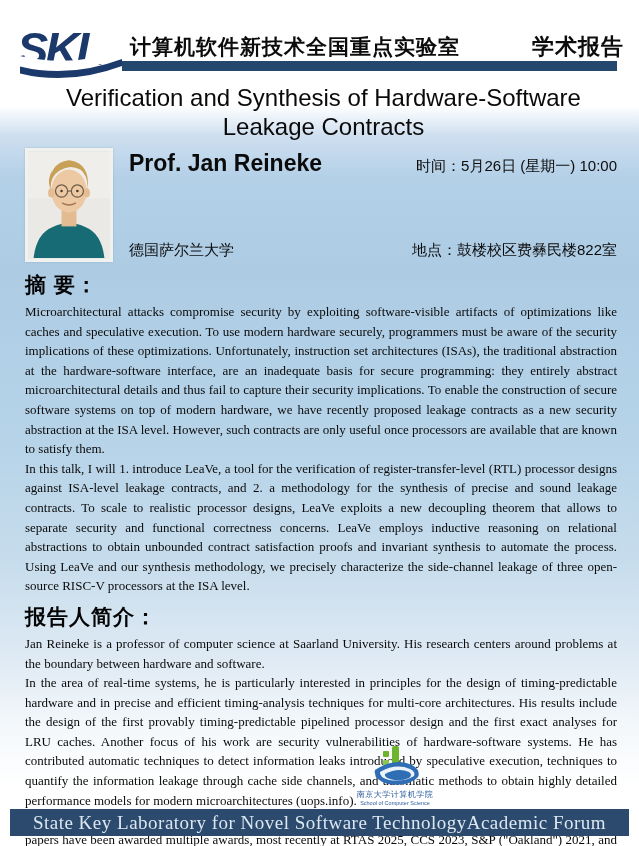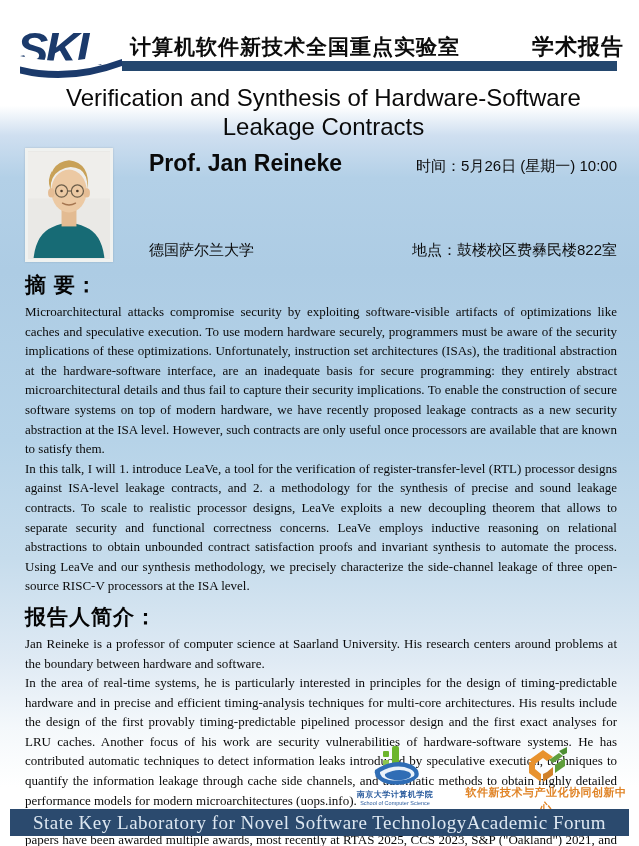--- a/index.html
+++ b/index.html
@@ -53,21 +53,21 @@
 
   .speaker-row { display: flex; min-height: 114px; }
   .speaker-photo {
     width: 88px; height: 114px; flex: 0 0 88px;
     border: 3px solid #f0f2f0; background: #e9e9e7;
     box-shadow: 0 0 2px rgba(0,0,0,.15);
   }
   .speaker-photo svg { display: block; width: 100%; height: 100%; }
   .speaker-info {
     flex: 1; display: flex; flex-direction: column;
-    justify-content: space-between; padding-left: 16px; padding-top: 2px; margin-left: 20px;
+    justify-content: space-between; padding-left: 16px; padding-top: 2px;
   }
   .speaker-top, .speaker-bottom { display: flex; justify-content: space-between; align-items: baseline; }
   .speaker-name { font-size: 23px; font-weight: 700; color: #0a0a0a; }
   .speaker-time, .speaker-location { font-size: 15px; color: #0c0c0c; }
   .speaker-affil { font-size: 15px; color: #0c0c0c; }
   .speaker-bottom { padding-bottom: 2px; gap: 32px; }
 
   
   .sec-heading {
     font-size: 21px; font-weight: 700; letter-spacing: 1px; color: #050505;
@@ -78,21 +78,21 @@
     font-family: "Liberation Serif", serif;
     font-size: 13px; line-height: 19.6px;
     text-align: justify; color: #0a0a0a;
   }
 
   
   .logo-block { position: absolute; text-align: center; }
   .logo-nju { left: 345px; top: 745px; width: 100px; }
   .logo-cic { left: 462px; top: 747px; width: 168px; }
   .logo-nju svg, .logo-cic svg { display: block; margin: 0 auto; }
-  .logo-caption-cn-nju { font-size: 8px; font-weight: 700; color: #2c5d9e; margin-top: 2px; letter-spacing: .5px; }
+  .logo-caption-cn-nju { font-size: 8px; font-weight: 400; color: #2c5d9e; margin-top: 2px; letter-spacing: .5px; }
   .logo-caption-en-nju { font-size: 5.5px; color: #2c5d9e; }
   .logo-caption-cn-cic { font-size: 11px; font-weight: 700; color: #e08427; margin-top: 2px; letter-spacing: .5px; }
   .logo-caption-en-cic { font-size: 4.6px; color: #6f9cc8; margin-top: 1px; }
 
   
   .footer-bar {
     position: absolute; left: 10px; right: 10px; bottom: 10px; height: 27px;
     background: #2b4a6e;
     display: flex; align-items: center; justify-content: center; 
     font-family: "Liberation Serif", serif;
@@ -174,31 +174,19 @@
       <rect x="16" y="6" width="6" height="6" rx="1" fill="#6cb52d"></rect>
       <rect x="16" y="15" width="6" height="10" rx="1" fill="#8ec74f"></rect>
       <path d="M 8 25 Q 28 12 45 20 Q 54 25 51 32 Q 42 42 21 39 Q 6 35 8 25 Z" fill="#2f6db5"></path>
       <path d="M 13 27 Q 29 18 43 24 Q 49 27 47 31 Q 38 37 22 35 Q 12 32 13 27 Z" fill="#eaf2fa"></path>
       <path d="M 18 29 Q 31 22 42 27 Q 46 30 42 33 Q 33 37 23 34 Q 17 32 18 29 Z" fill="#2f6db5"></path>
     </svg>
     <div class="logo-caption-cn-nju">南京大学计算机学院</div>
     <div class="logo-caption-en-nju">School of Computer Science</div>
   </div>
 
-  <div class="logo-block logo-cic">
-    <svg width="46" height="36" viewBox="0 0 46 36" xmlns="http://www.w3.org/2000/svg">
-      <path d="M 6 13 L 20 3 L 30 10 L 24 14 L 20 11 L 12 17 Z" fill="#e8922e"></path>
-      <path d="M 6 15 L 6 26 L 18 35 L 18 27 L 12 22 L 12 15 Z" fill="#e8922e"></path>
-      <path d="M 20 35 L 30 28 L 30 20 L 24 25 L 20 27 Z" fill="#d0812a"></path>
-      <path d="M 26 13 L 36 6 L 40 9 L 30 16 Z" fill="#5f9e3c"></path>
-      <path d="M 32 18 L 42 11 L 42 19 L 32 26 Z" fill="#5f9e3c"></path>
-      <path d="M 36 4 L 44 0 L 44 6 L 40 8 Z" fill="#4d8f33"></path>
-    </svg>
-    <div class="logo-caption-cn-cic">软件新技术与产业化协同创新中心</div>
-    <div class="logo-caption-en-cic">Collaborative Innovation Center of Novel Software Technology and Industrialization</div>
-  </div>
 
   <div class="footer-bar">
     <span>State Key Laboratory for Novel Software Technology</span>
     <span>Academic Forum</span>
   </div>
 
 </div>
 
 </body></html>

